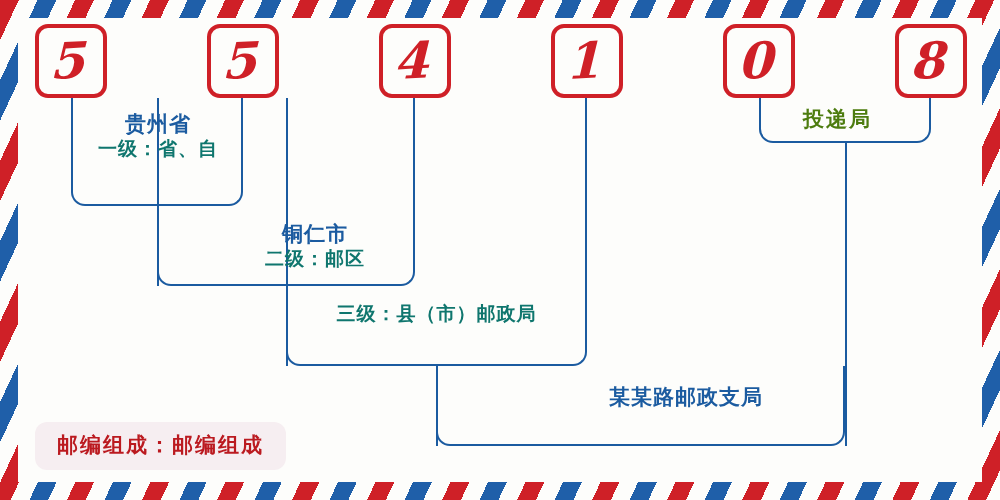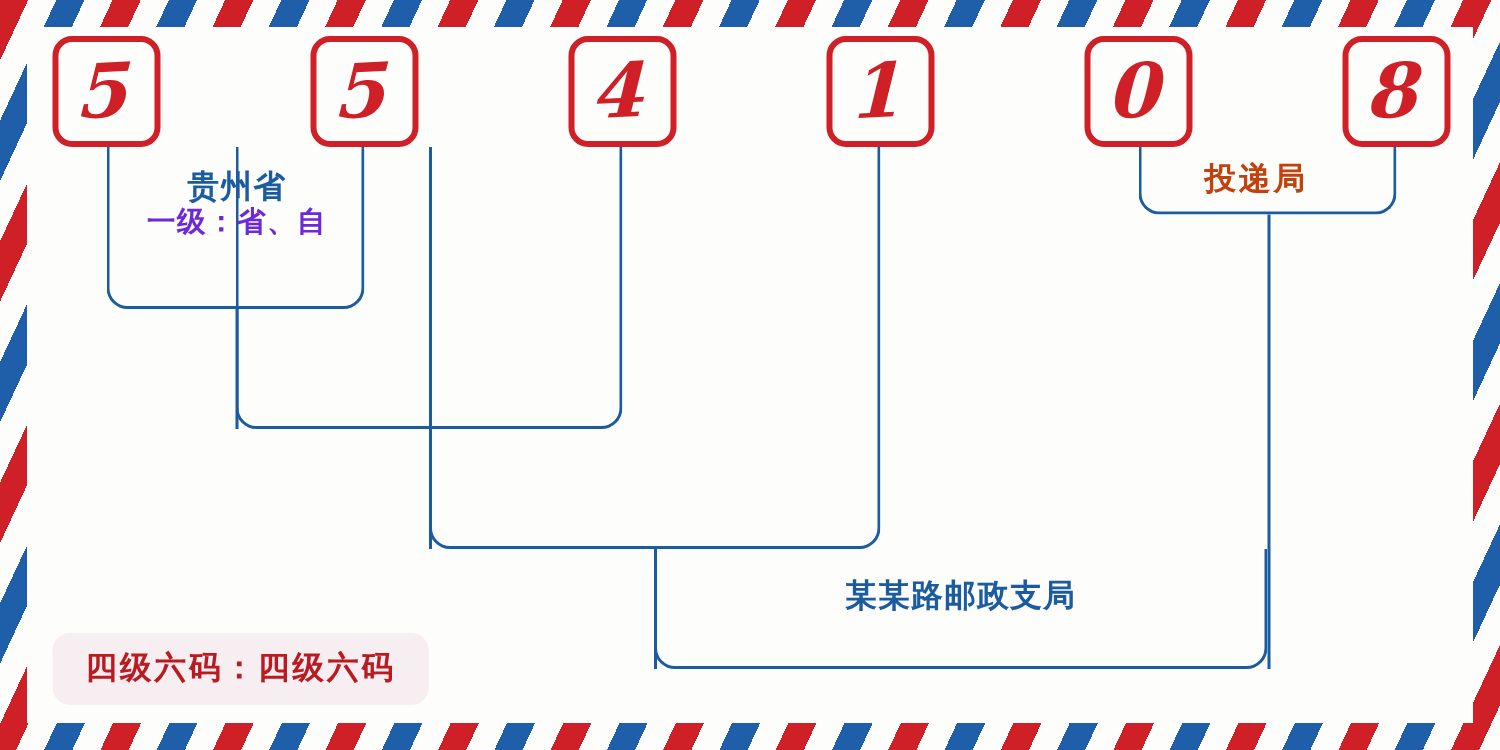--- a/index.html
+++ b/index.html
@@ -91,30 +91,30 @@
     font-weight:700;
     font-size:21px;
     color:#1b5ba0;
     letter-spacing:1px;
     margin-bottom:2px;
   }
   .lvl-desc{
     font-family:"DejaVu Sans","Liberation Sans",sans-serif;
     font-weight:700;
     font-size:19px;
-    color:#6d28d9;
+    color:#0f766e;
     letter-spacing:1px;
   }
 
   
   .plain-label{
     position:absolute;
     font-family:"DejaVu Serif","Liberation Serif",serif;
     font-weight:700;font-size:21px;
-    color:#c2410c;letter-spacing:2px;
+    color:#4d7c0f;letter-spacing:2px;
     z-index:15;white-space:nowrap;
   }
 
   
   .badge{
     position:absolute;
     background:#f6eef1;
     border-radius:12px;
     padding:9px 22px 11px 22px;
     z-index:15;
@@ -161,37 +161,42 @@
 
   <div class="label-group wrap" style="left:80px;top:112px;width:156px;">
     <div class="lvl-name">贵州省</div>
     <div class="lvl-desc">一级：省、自</div>
   </div>
 
   <div class="bk bracket" style="left:157px;top:98px;width:258px;height:188px;"></div>
 
   <div class="bk stem" style="left:286px;top:286px;height:80px;"></div>
 
+  <div class="label-group" style="left:200px;top:222px;width:230px;">
+    <div class="lvl-name">铜仁市</div>
+    <div class="lvl-desc">二级：邮区</div>
+  </div>
 
   <div class="bk bracket" style="left:286px;top:98px;width:301px;height:268px;"></div>
 
   <div class="bk stem" style="left:436px;top:366px;height:80px;"></div>
 
   <div class="label-group" style="left:310px;top:303px;width:253px;">
+    <div class="lvl-desc">三级：县（市）邮政局</div>
   </div>
 
   <div class="bk bracket" style="left:759px;top:98px;width:172px;height:45px;"></div>
 
   <div class="bk stem" style="left:845px;top:143px;height:303px;"></div>
 
   <div class="plain-label" style="left:803px;top:105px;">投递局</div>
 
   <div class="bk bracket" style="left:436px;top:366px;width:409px;height:80px;"></div>
 
-  <div class="label-group" style="left:518px;top:385px;width:245px;">
+  <div class="label-group" style="left:518px;top:385px;width:245px;text-align:right;">
     <div class="lvl-name">某某路邮政支局</div>
   </div>
 
   <div class="badge" style="left:35px;top:422px;">
-    <span class="badge-text">四级六码：四级六码</span>
+    <span class="badge-text">邮编组成：邮编组成</span>
   </div>
 
 </div>
 
 </body></html>

